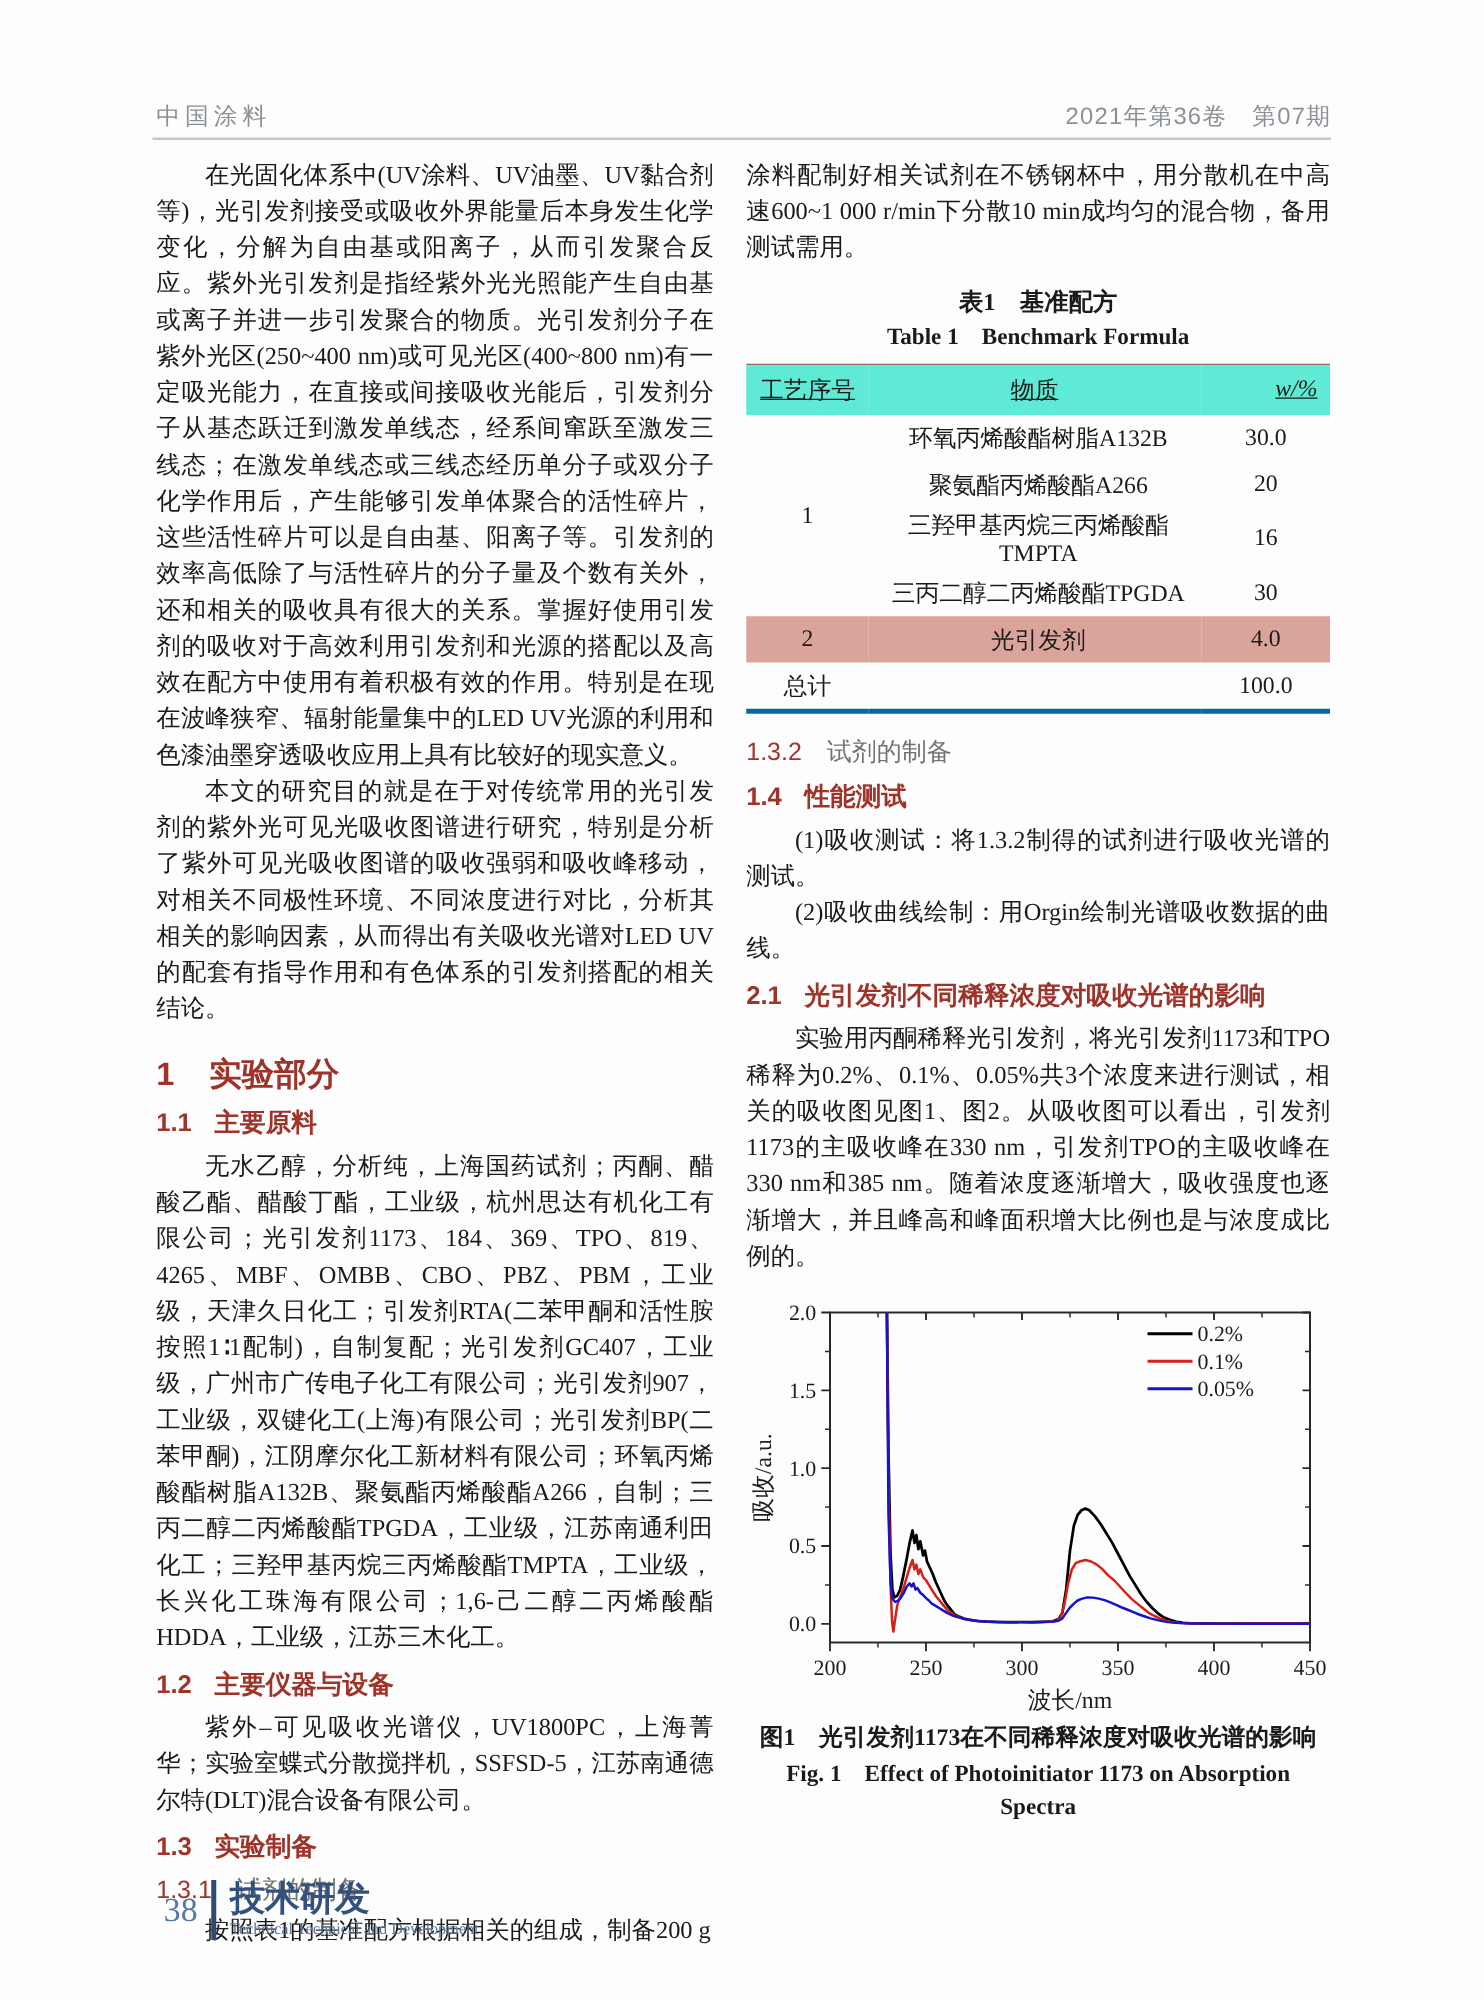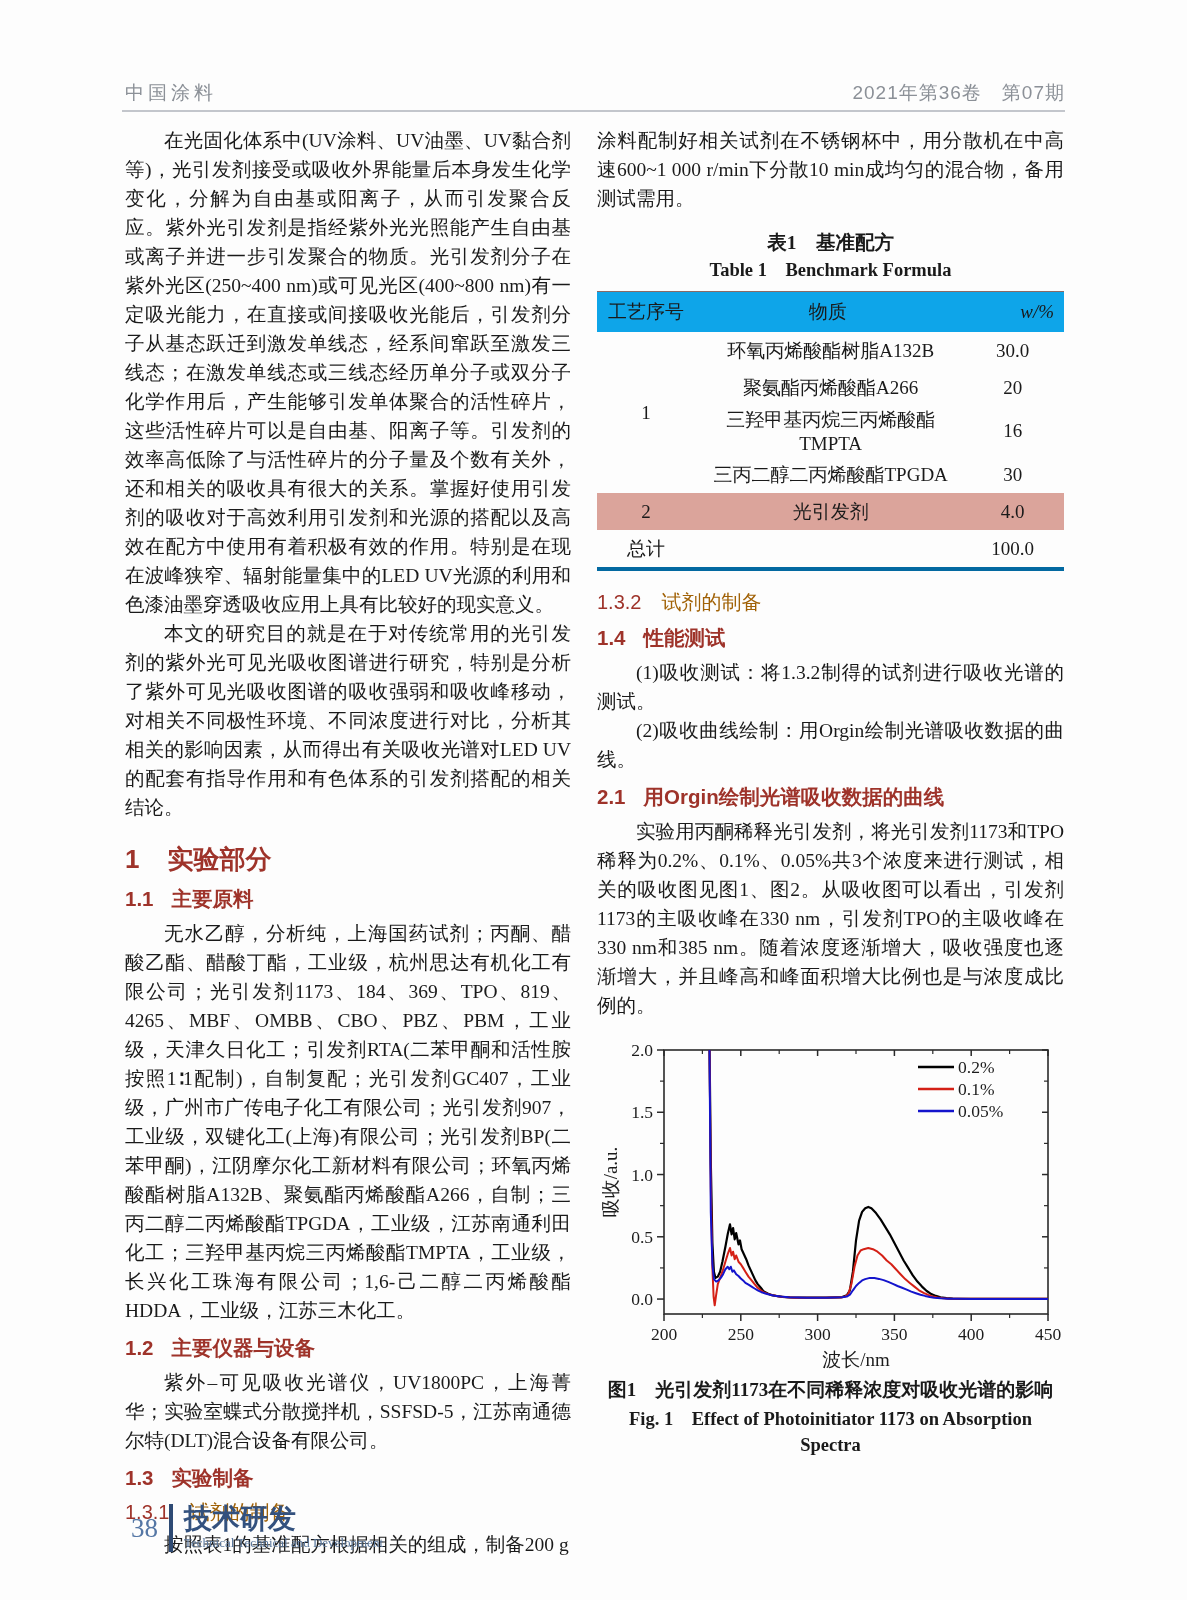--- a/index.html
+++ b/index.html
@@ -24,29 +24,29 @@
   p.body.noindent{text-indent:0;}
 
   .sec1{margin:22px 0 12px;color:#9e332a;font-family:"Liberation Sans",sans-serif;
     font-weight:bold;font-size:26px;line-height:30px;}
   .sec1 .num{margin-right:28px;}
   .sec2{margin:10px 0 7px;color:#9e332a;font-family:"Liberation Sans",sans-serif;
     font-weight:bold;font-size:20.5px;line-height:26px;}
   .sec2 .num{margin-right:18px;}
   .sec3{margin:8px 0 5px;font-size:20px;line-height:26px;}
   .sec3 .num{color:#9e332a;font-family:"Liberation Sans",sans-serif;margin-right:20px;}
-  .sec3 .t{color:#a16207;text-align:right;}
+  .sec3 .t{color:#737373;text-align:right;}
 
   
   .tbl-block{margin-top:16px;}
   .tbl-cap-zh{text-align:center;font-weight:bold;font-size:19.5px;line-height:28px;}
   .tbl-cap-en{text-align:center;font-weight:bold;font-size:18.5px;line-height:26px;}
   table.formula{width:100%;border-collapse:collapse;font-size:19px;margin-top:8px;}
   table.formula th{font-weight:normal;height:38px;border-top:1px solid #8a6b66;}
-  table.formula thead th{background:#0ea5e9;}
+  table.formula thead th{background:#5eead4;text-decoration:underline;}
   table.formula td{height:35px;}
   .c-no{width:21%;text-align:center;}
   .c-sub{width:57%;text-align:center;padding-left:6px;}
   .c-val{width:22%;text-align:center;}
   th.c-sub{text-align:center;padding-left:0;}
   th.c-val{text-align:right;padding-right:10px;font-style:italic;}
   tr.row-hl td{background:#dba49b;}
   tr.row-total td{border-bottom:4px solid #0369a1;}
 
   
@@ -147,21 +147,21 @@
     <span class="num">1.3.2</span><span class="t">试剂的制备</span>
   </div>
 
   <div class="sec2">
     <span class="num">1.4</span><span>性能测试</span>
   </div>
   <p class="body">(1)吸收测试：将1.3.2制得的试剂进行吸收光谱的测试。</p>
   <p class="body">(2)吸收曲线绘制：用Orgin绘制光谱吸收数据的曲线。</p>
 
   <div class="sec2">
-    <span class="num">2.1</span><span>用Orgin绘制光谱吸收数据的曲线</span>
+    <span class="num">2.1</span><span>光引发剂不同稀释浓度对吸收光谱的影响</span>
   </div>
   <p class="body">实验用丙酮稀释光引发剂，将光引发剂1173和TPO稀释为0.2%、0.1%、0.05%共3个浓度来进行测试，相关的吸收图见图1、图2。从吸收图可以看出，引发剂1173的主吸收峰在330 nm，引发剂TPO的主吸收峰在330 nm和385 nm。随着浓度逐渐增大，吸收强度也逐渐增大，并且峰高和峰面积增大比例也是与浓度成比例的。</p>
 
   <div class="figure">
     <svg id="spectra-chart" width="462" height="334">
         <defs>
           <clipPath id="plotclip">
             <rect x="64" y="14" width="384" height="264"></rect>
           </clipPath>
         </defs>

